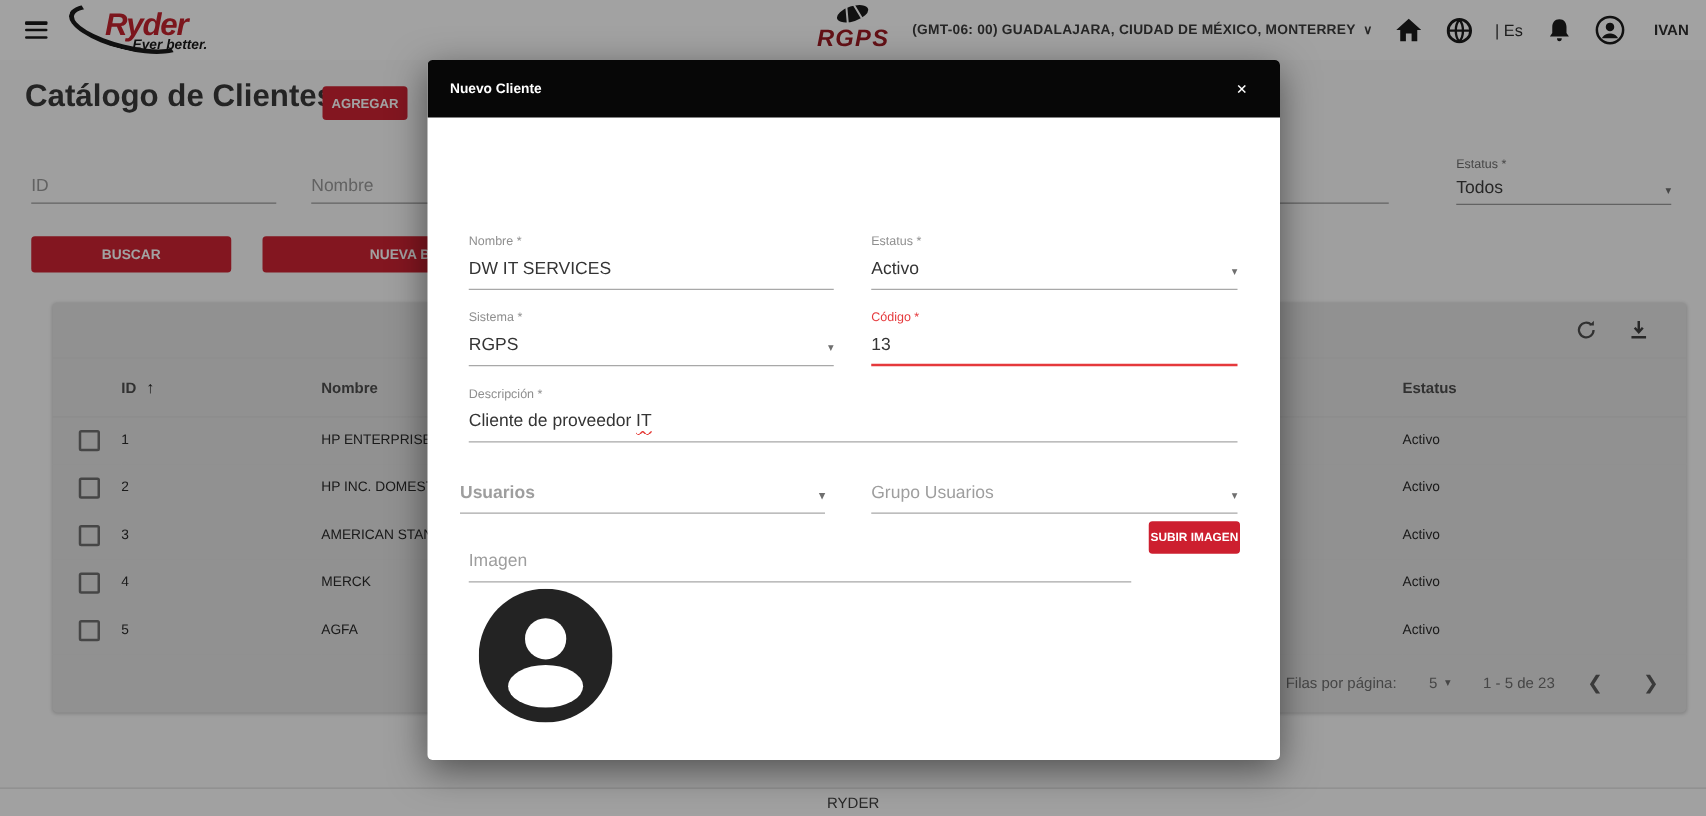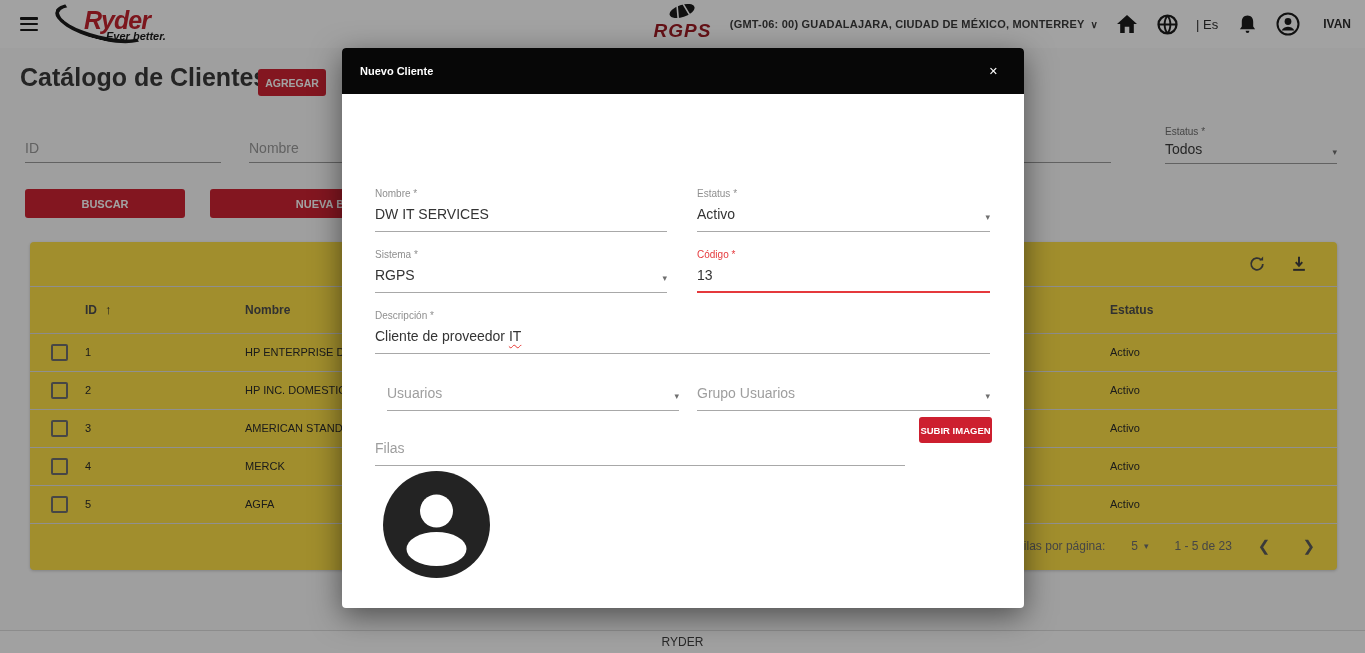--- a/index.html
+++ b/index.html
@@ -32,21 +32,21 @@
   .buscar-btn { position:absolute; left:25px; top:189px; width:160px; height:29px; font-size:11px; }
   .nueva-btn { position:absolute; left:210px; top:189px; width:275px; height:29px; font-size:11px; }
 
   .ffield { position:absolute; }
   .ffield .fl { font-size:10px; color:#6f6f6f; margin-bottom:4px; }
   .ffield .fv { font-size:14px; color:#3c3c3c; border-bottom:1px solid #9b9b9b; padding-bottom:6px; display:flex; justify-content:space-between; align-items:flex-end; }
   .ffield .fv.ph { color:#9a9a9a; }
   .caret { font-size:9px; color:#6f6f6f; }
 
   
-  .card { position:absolute; left:30px; top:242px; width:1307px; height:328px; background:#fde047; border-radius:4px; box-shadow:0 1px 3px rgba(0,0,0,.18); }
+  .card { position:absolute; left:42px; top:242px; width:1307px; height:328px; background:#e5e5e5; border-radius:4px; box-shadow:0 1px 3px rgba(0,0,0,.18); }
   .card-toolbar { height:45px; display:flex; align-items:center; justify-content:flex-end; gap:22px; padding-right:28px; border-bottom:1px solid #e0e0e0; }
   .tool-icon { width:20px; height:20px; cursor:pointer; display:flex; align-items:center; justify-content:center; }
   table.grid { width:100%; border-collapse:collapse; table-layout:fixed; }
   .grid th { text-align:left; font-size:12px; font-weight:bold; color:#4e4e4e; height:46px; border-bottom:1px solid #dcdcdc; }
   .grid td { font-size:11px; color:#2b2b2b; height:38px; border-bottom:1px solid #e3e3e3; }
   .col-chk { width:55px; } .col-id { width:160px; } .col-nombre { width:865px; } .col-est { width:auto; }
   .chkbox { width:17px; height:17px; border:2px solid #6f6f6f; border-radius:2px; margin-left:21px; cursor:pointer; background:transparent; }
   .sort-arrow { font-size:13px; color:#2b2b2b; margin-left:8px; }
   .pagination { height:44px; display:flex; align-items:center; justify-content:flex-end; gap:26px; padding-right:22px; font-size:12px; color:#6e6e6e; }
   .pag-chev { font-size:15px; color:#5c5c5c; cursor:pointer; font-family:"DejaVu Sans", sans-serif; }
@@ -294,37 +294,37 @@
         </div>
     </div>
 
     <div class="mfield" style="left:33px; top:188px; width:615px;">
       <div class="lab">Descripción *</div>
       <div class="val">
           <span><span>Cliente de proveedor </span><span class="squiggle">IT</span></span>
         </div>
     </div>
 
-    <div class="mfield" style="left:45px; top:263px; width:292px;">
+    <div class="mfield" style="left:26px; top:263px; width:292px;font-weight:bold;">
       <div class="val ph">
         <span>Usuarios</span>
         <span class="caret">▾</span>
       </div>
     </div>
 
     <div class="mfield" style="left:355px; top:263px; width:293px;">
       <div class="val ph">
         <span>Grupo Usuarios</span>
         <span class="caret">▾</span>
       </div>
     </div>
 
     <div class="mfield" style="left:33px; top:318px; width:530px;">
       <div class="val ph">
-          <span>Filas</span>
+          <span>Imagen</span>
         </div>
     </div>
     <button class="btn subir-btn">SUBIR IMAGEN</button>
 
     <div class="avatar-wrap">
       <svg width="107" height="107" viewBox="0 0 107 107">
         <circle cx="53.5" cy="53.5" r="53.5" fill="#232323"></circle>
         <circle cx="53.5" cy="40" r="16.5" fill="#ffffff"></circle>
         <ellipse cx="53.5" cy="78" rx="30" ry="17" fill="#ffffff"></ellipse>
       </svg>

